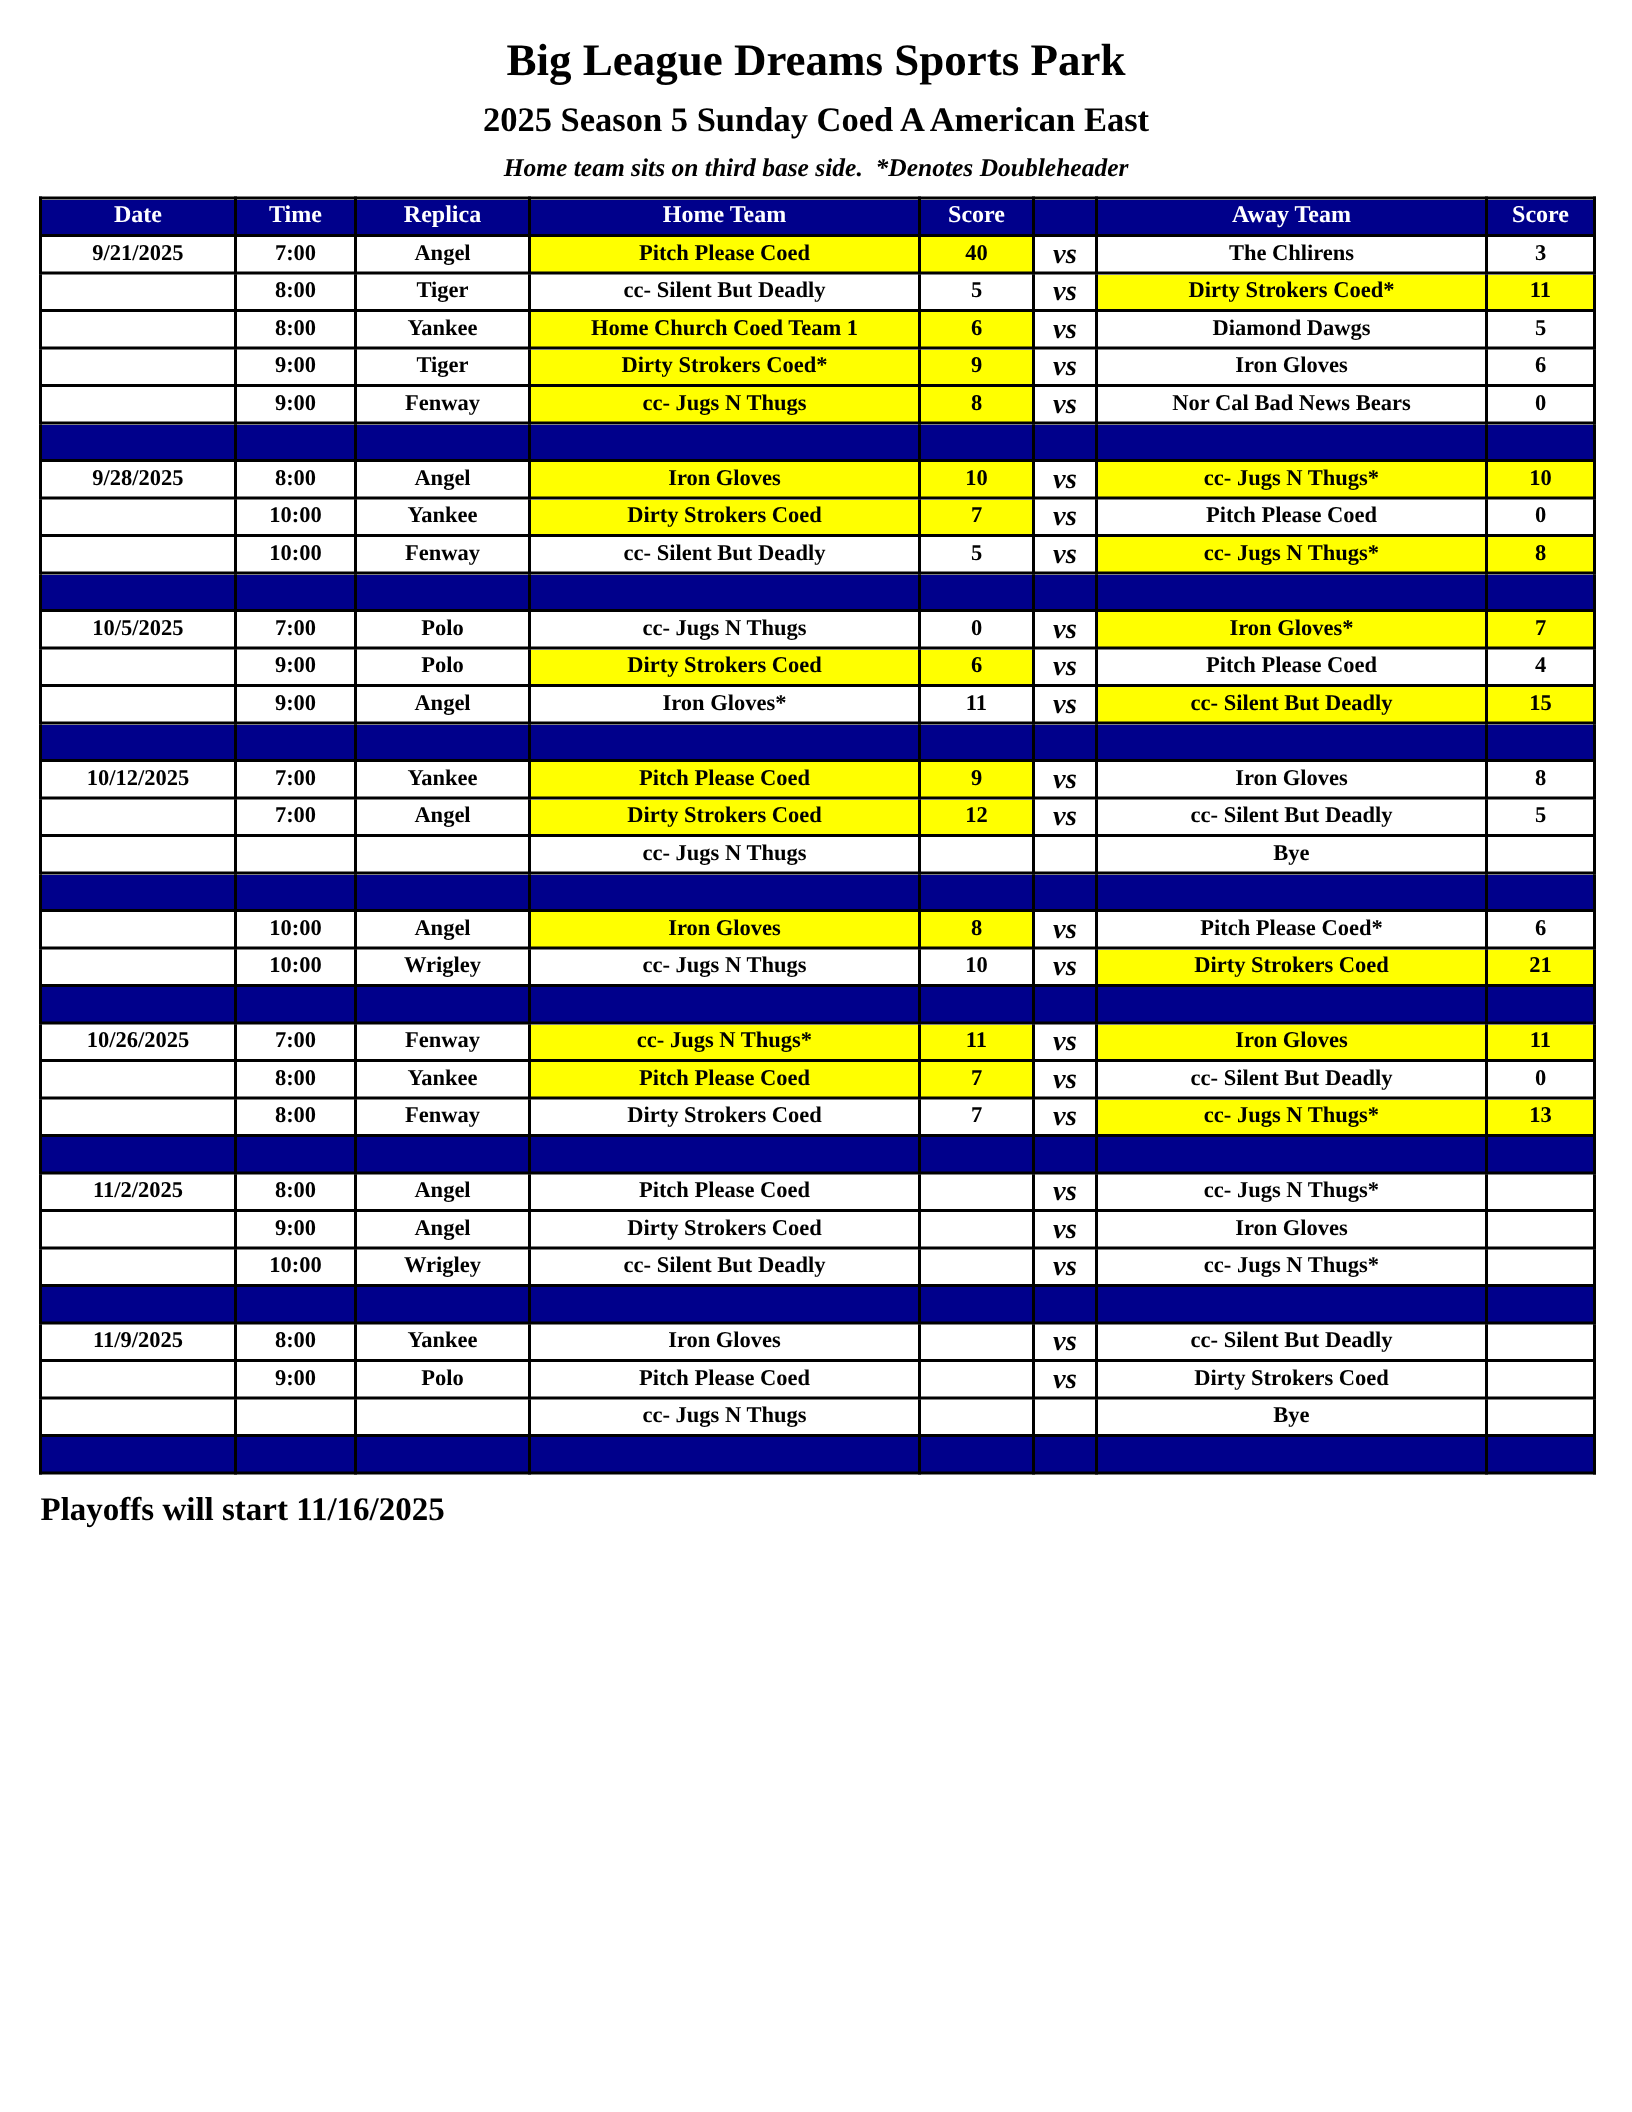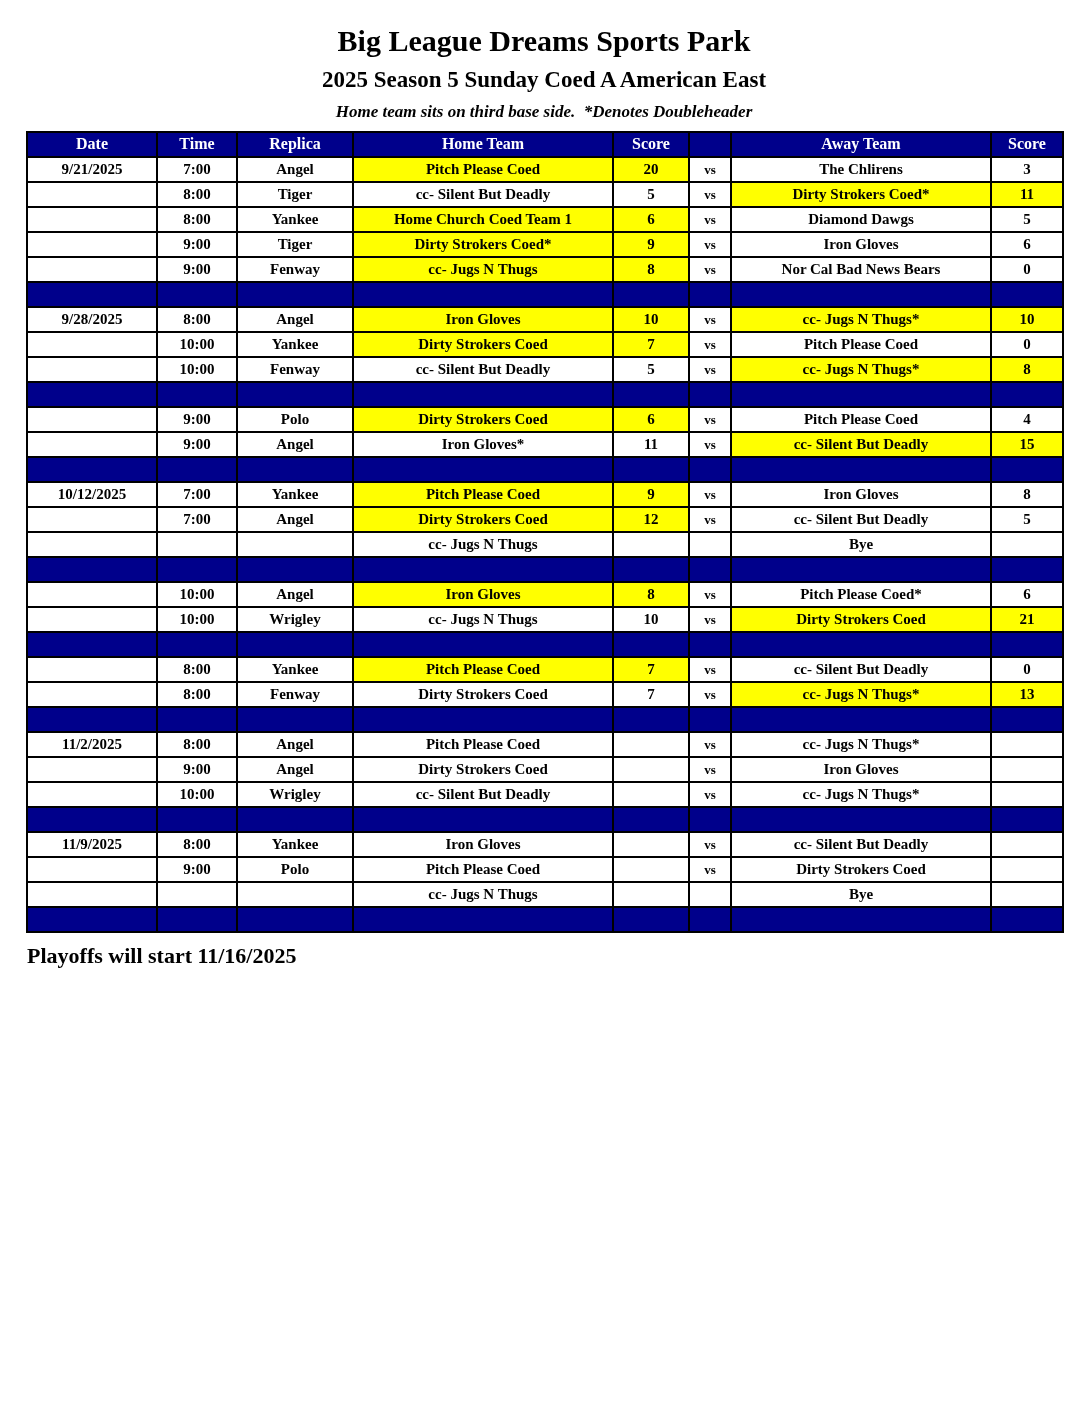--- a/index.html
+++ b/index.html
@@ -68,21 +68,22 @@
     color: #ffffff;
     font-size: 16px;
   }
   .schedule tr.sep td {
     background: var(--navy, #00008B);
   }
   .schedule td.hl {
     background: var(--highlight, #FFFF00);
   }
   .schedule td.c-vs {
-    font-size: 13px;
+    font-style: italic;
+    font-size: 19px;
   }
   .playoffs {
     font-weight: 700;
     font-size: 22px;
     margin: 10px 16px 0 27px;
   }
 </style>
 </head>
 <body>
 
@@ -113,21 +114,21 @@
           <th>Away Team</th>
           <th>Score</th>
         </tr>
     </thead>
     <tbody>
         <tr>
           <td class="c-date">9/21/2025</td>
           <td class="c-time">7:00</td>
           <td class="c-replica">Angel</td>
           <td class="c-home hl">Pitch Please Coed</td>
-          <td class="c-score hl">20</td>
+          <td class="c-score hl">40</td>
           <td class="c-vs">vs</td>
           <td class="c-away">The Chlirens</td>
           <td class="c-score2">3</td>
         </tr>
         <tr>
           <td class="c-date"></td>
           <td class="c-time">8:00</td>
           <td class="c-replica">Tiger</td>
           <td class="c-home">cc- Silent But Deadly</td>
           <td class="c-score">5</td>
@@ -207,20 +208,30 @@
         </tr>
         <tr class="sep">
           <td></td>
           <td></td>
           <td></td>
           <td></td>
           <td></td>
           <td></td>
           <td></td>
           <td></td>
+        </tr>
+        <tr>
+          <td class="c-date">10/5/2025</td>
+          <td class="c-time">7:00</td>
+          <td class="c-replica">Polo</td>
+          <td class="c-home">cc- Jugs N Thugs</td>
+          <td class="c-score">0</td>
+          <td class="c-vs">vs</td>
+          <td class="c-away hl">Iron Gloves*</td>
+          <td class="c-score2 hl">7</td>
         </tr>
         <tr>
           <td class="c-date"></td>
           <td class="c-time">9:00</td>
           <td class="c-replica">Polo</td>
           <td class="c-home hl">Dirty Strokers Coed</td>
           <td class="c-score hl">6</td>
           <td class="c-vs">vs</td>
           <td class="c-away">Pitch Please Coed</td>
           <td class="c-score2">4</td>
@@ -307,20 +318,30 @@
         </tr>
         <tr class="sep">
           <td></td>
           <td></td>
           <td></td>
           <td></td>
           <td></td>
           <td></td>
           <td></td>
           <td></td>
+        </tr>
+        <tr>
+          <td class="c-date">10/26/2025</td>
+          <td class="c-time">7:00</td>
+          <td class="c-replica">Fenway</td>
+          <td class="c-home hl">cc- Jugs N Thugs*</td>
+          <td class="c-score hl">11</td>
+          <td class="c-vs">vs</td>
+          <td class="c-away hl">Iron Gloves</td>
+          <td class="c-score2 hl">11</td>
         </tr>
         <tr>
           <td class="c-date"></td>
           <td class="c-time">8:00</td>
           <td class="c-replica">Yankee</td>
           <td class="c-home hl">Pitch Please Coed</td>
           <td class="c-score hl">7</td>
           <td class="c-vs">vs</td>
           <td class="c-away">cc- Silent But Deadly</td>
           <td class="c-score2">0</td>

